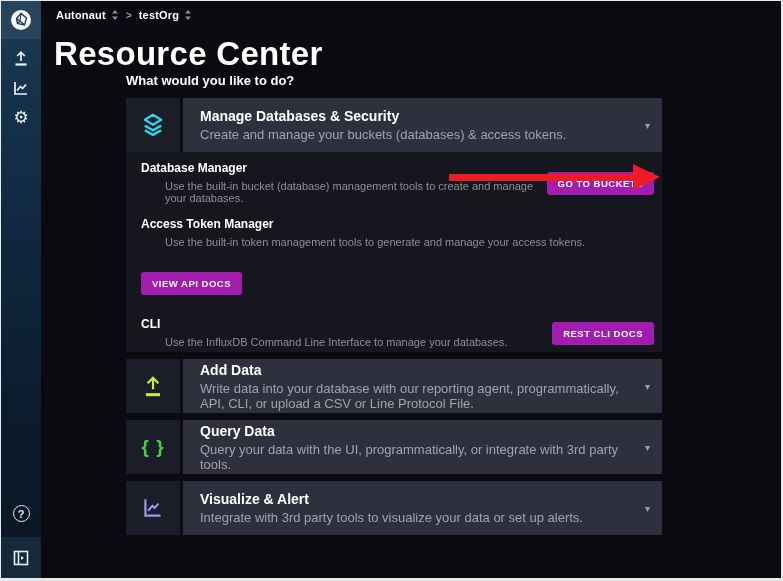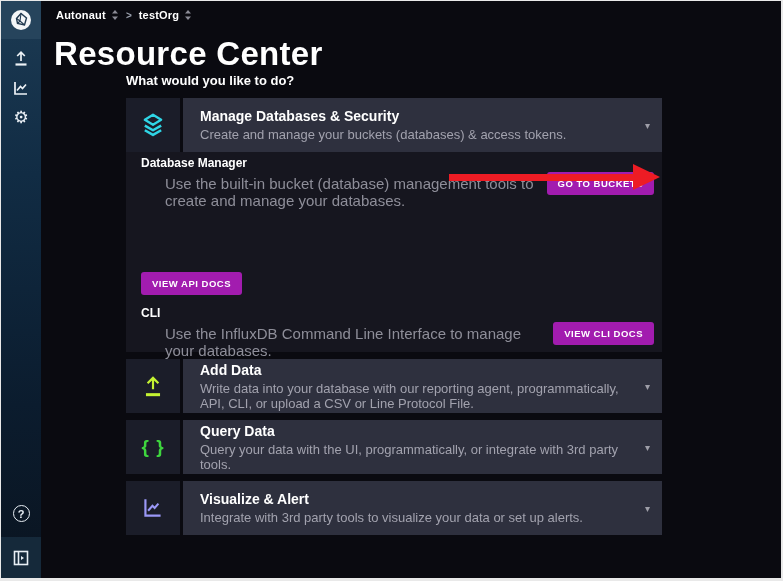--- a/index.html
+++ b/index.html
@@ -108,21 +108,21 @@
   }
 
   .card-body { background: #16161f; }
   .body-row {
     height: 50px;
     padding: 10px 8px 0 15px;
     display: flex; align-items: center;
   }
   .row-text { flex: 1; }
   .row-title { color: #ffffff; font-size: 12px; font-weight: bold; margin-bottom: 5px; }
-  .row-desc { color: #8e8e99; font-size: 15px; padding-left: 24px; }
+  .row-desc { color: #8e8e99; font-size: 11px; padding-left: 24px; }
   .row-btn {
     flex: none;
     margin-top: 3px;
     background: #a21caf;
     border: none; border-radius: 3px;
     color: #ffffff; font-family: "Liberation Sans", sans-serif;
     font-size: 9.5px; font-weight: bold; letter-spacing: 0.5px;
     padding: 6px 11px;
     cursor: pointer;
   }
@@ -232,30 +232,34 @@
 
         <div class="card-body">
           <div class="body-row">
             <div class="row-text">
               <div class="row-title">Database Manager</div>
               <div class="row-desc">Use the built-in bucket (database) management tools to create and manage your databases.</div>
             </div>
             <button class="row-btn">GO TO BUCKETS</button>
           </div>
           <div class="body-row">
+            <div class="row-text">
+              <div class="row-title">Access Token Manager</div>
+              <div class="row-desc">Use the built-in token management tools to generate and manage your access tokens.</div>
+            </div>
           </div>
           <div class="body-row">
             <button class="row-btn">VIEW API DOCS</button>
           </div>
           <div class="body-row">
             <div class="row-text">
               <div class="row-title">CLI</div>
               <div class="row-desc">Use the InfluxDB Command Line Interface to manage your databases.</div>
             </div>
-            <button class="row-btn">VIEW CLI DOCS</button>
+            <button class="row-btn">REST CLI DOCS</button>
           </div>
         </div>
       </div>
 
       <div class="card-gap"></div>
 
       <div class="card">
         <div class="card-header">
           <div class="icon-cell">
             <svg width="26" height="26" viewBox="0 0 24 24">

